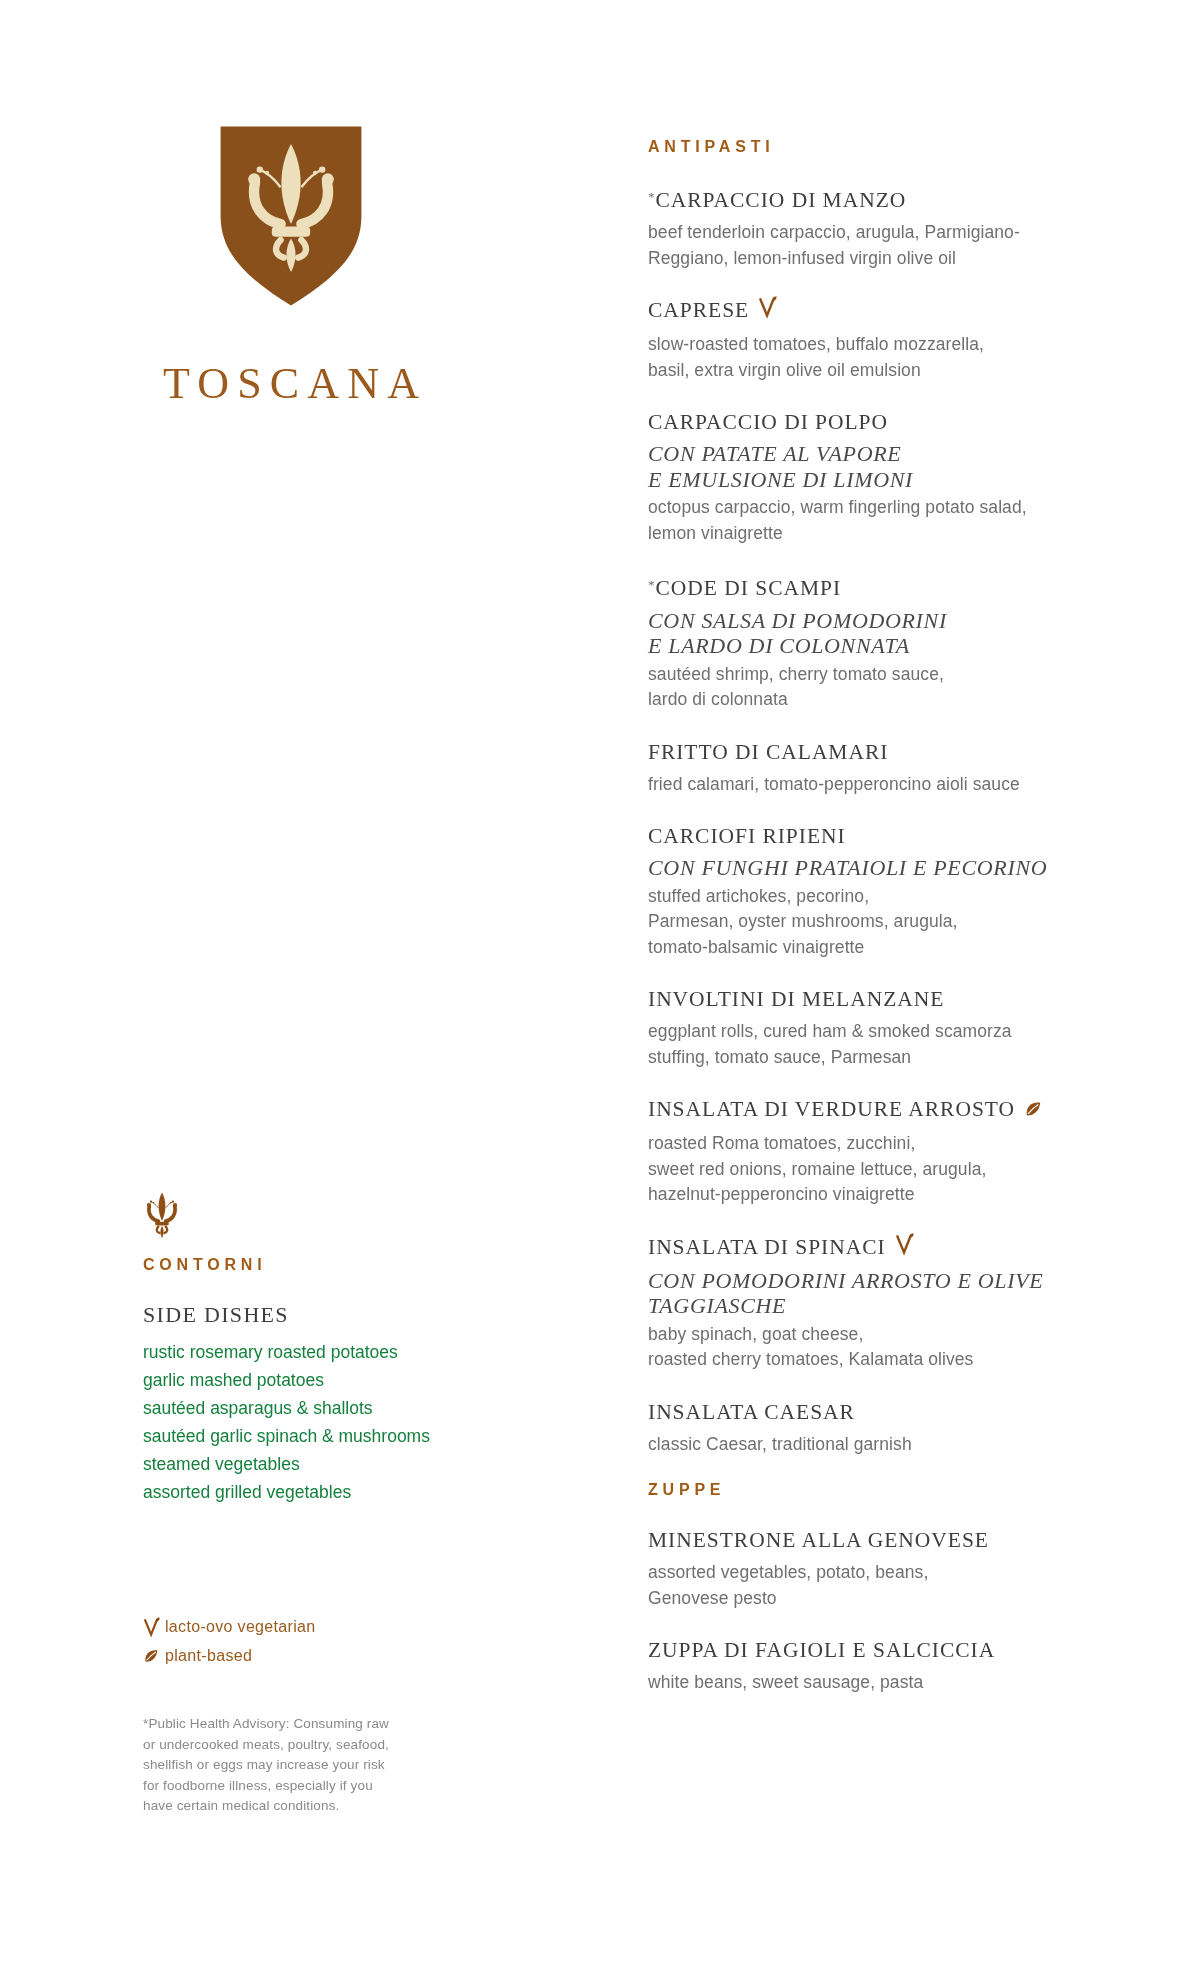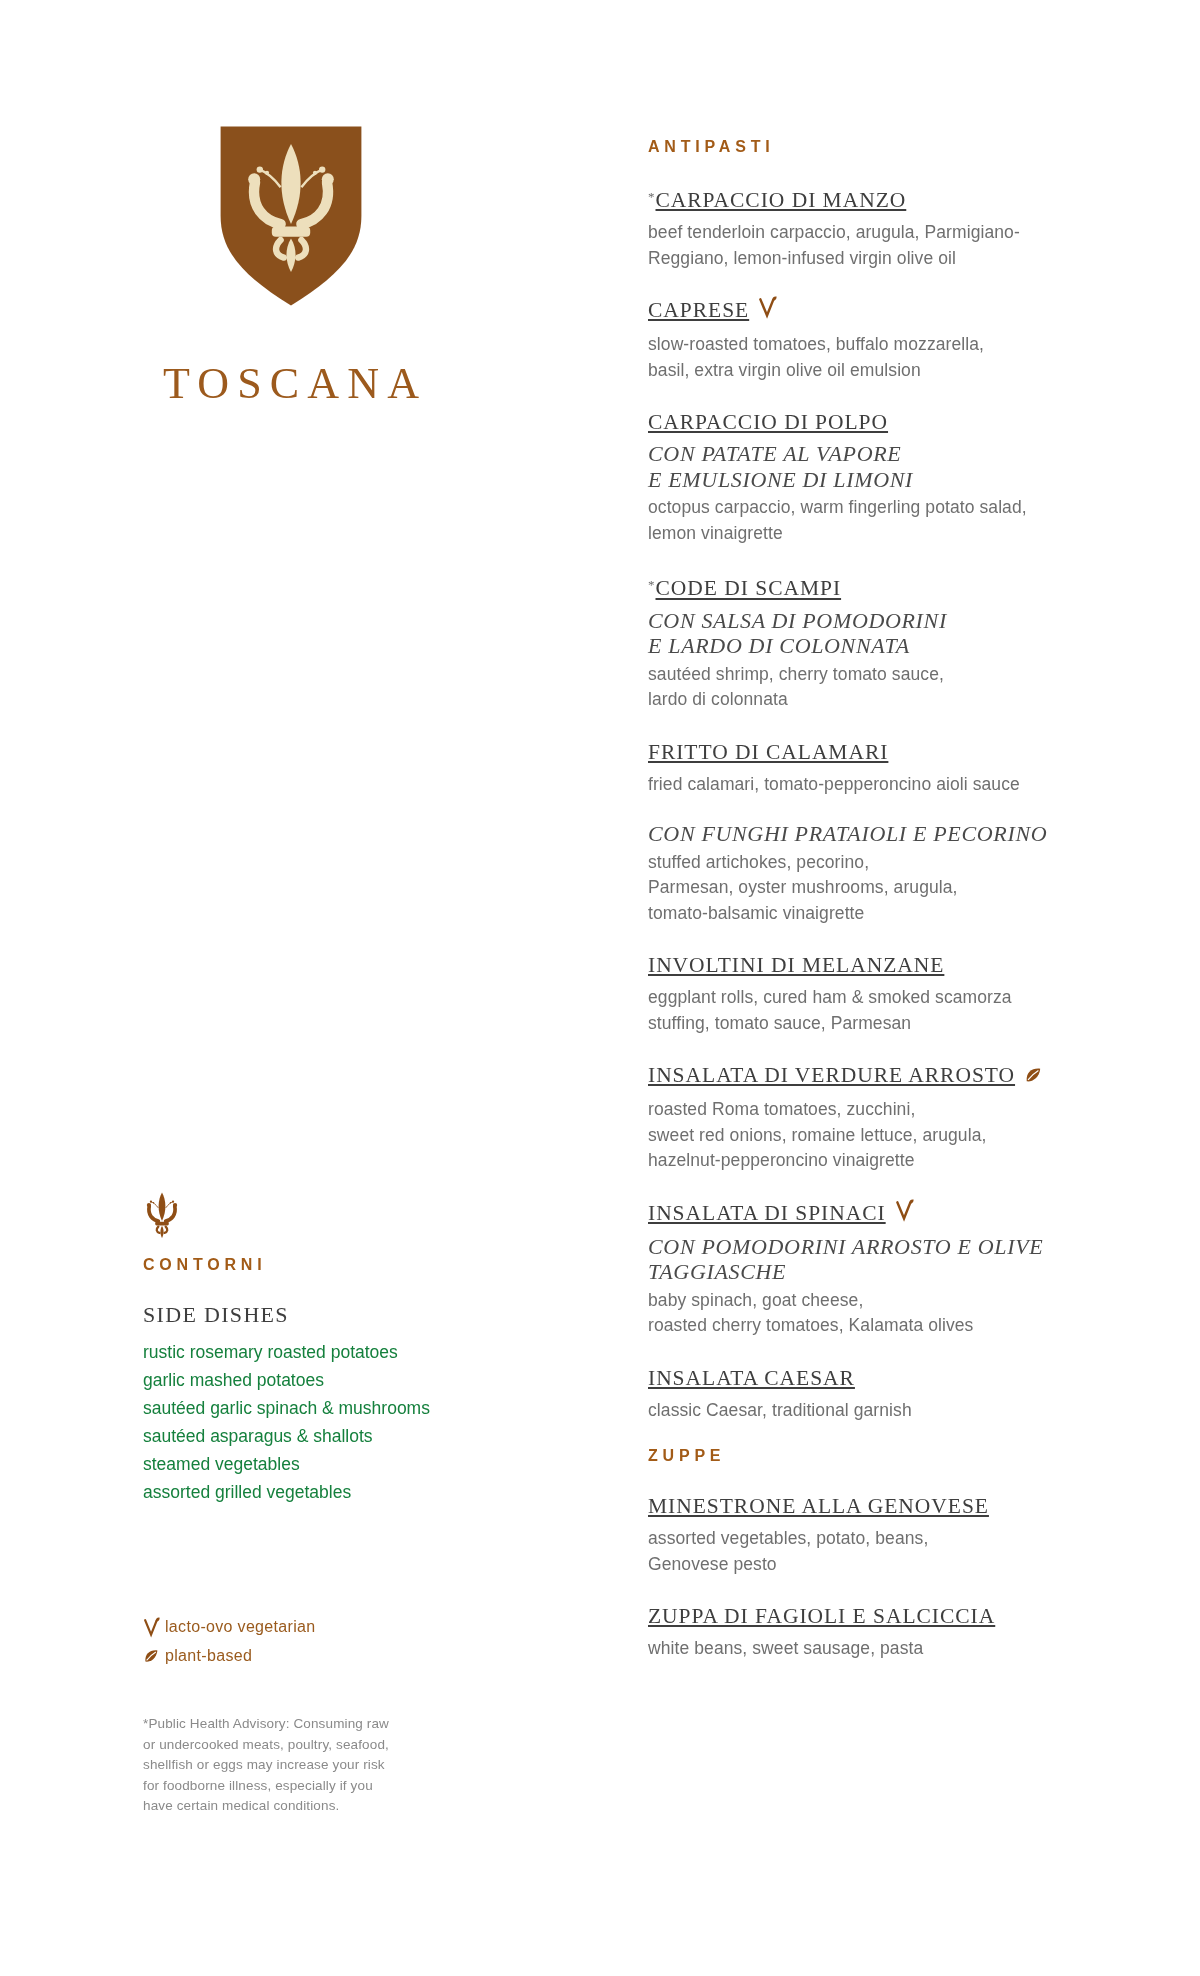--- a/index.html
+++ b/index.html
@@ -26,21 +26,21 @@
   .legend-row .licon{width:22px;display:inline-flex;justify-content:flex-start;color:#8f4e15;}
 
   .advisory{position:absolute;left:143px;top:1714px;width:250px;font-size:13.5px;line-height:20.5px;
     color:#8a8a8a;white-space:pre-line;letter-spacing:0.01em;}
 
   
   .menu-col{position:absolute;left:648px;top:138px;width:510px;}
   .menu-items{margin-top:26px;}
   .menu-item{margin-bottom:24px;}
   .item-name-row{line-height:30px;white-space:nowrap;}
-  .item-name{font-family:"Liberation Serif","DejaVu Serif",serif;font-size:21.5px;color:#3e3e3e;letter-spacing:0.045em;text-decoration:underline;}
+  .item-name{font-family:"Liberation Serif","DejaVu Serif",serif;font-size:21.5px;color:#3e3e3e;letter-spacing:0.045em;}
   .asterisk{font-family:"Liberation Serif","DejaVu Serif",serif;font-size:13px;color:#6a6a6a;margin-right:1px;}
   .badge-icon{display:inline-block;margin-left:9px;color:#8f4e15;vertical-align:-2px;}
   .item-subtitle{font-family:"Liberation Serif","DejaVu Serif",serif;font-style:italic;font-size:22px;
     color:#4a4a4a;line-height:25.5px;margin-top:2px;white-space:pre-line;letter-spacing:0.03em;}
   .item-desc{font-size:17.5px;color:#6f6f6f;line-height:25.5px;margin-top:3px;white-space:pre-line;letter-spacing:0.005em;}
   .zuppe-section{margin-top:22px;}
 </style>
 </head>
 <body>
 
@@ -78,22 +78,22 @@
 
 <div class="contorni-block">
   <svg class="fleur-small" viewBox="0 0 120 170">
       <use href="#fleur"></use>
     </svg>
   <div class="section-heading">CONTORNI</div>
   <div class="side-title">SIDE DISHES</div>
   <ul class="side-list" id="side-dish-list">
       <li>rustic rosemary roasted potatoes</li>
       <li>garlic mashed potatoes</li>
+      <li>sautéed asparagus &amp; shallots</li>
       <li>sautéed garlic spinach &amp; mushrooms</li>
-      <li>sautéed asparagus &amp; shallots</li>
       <li>steamed vegetables</li>
       <li>assorted grilled vegetables</li>
     </ul>
 </div>
 
 <div class="legend-block">
   <div class="legend-row">
     <span class="licon">
       <svg width="17" height="22" viewBox="0 0 20 24">
           <path d="M2.5 4 L9.5 21 L16 4.5" fill="none" stroke="currentColor" stroke-width="2.6" stroke-linecap="round"></path>
@@ -148,20 +148,21 @@
           <div class="item-subtitle">CON SALSA DI POMODORINI
 E LARDO DI COLONNATA</div>
           <div class="item-desc">sautéed shrimp, cherry tomato sauce,
 lardo di colonnata</div>
         </div>
         <div class="menu-item">
           <div class="item-name-row"><span class="item-name">FRITTO DI CALAMARI</span></div>
           <div class="item-desc">fried calamari, tomato-pepperoncino aioli sauce</div>
         </div>
         <div class="menu-item">
+          <div class="item-name-row"><span class="item-name">CARCIOFI RIPIENI</span></div>
           <div class="item-subtitle">CON FUNGHI PRATAIOLI E PECORINO</div>
           <div class="item-desc">stuffed artichokes, pecorino,
 Parmesan, oyster mushrooms, arugula,
 tomato-balsamic vinaigrette</div>
         </div>
         <div class="menu-item">
           <div class="item-name-row"><span class="item-name">INVOLTINI DI MELANZANE</span></div>
           <div class="item-desc">eggplant rolls, cured ham &amp; smoked scamorza
 stuffing, tomato sauce, Parmesan</div>
         </div>

